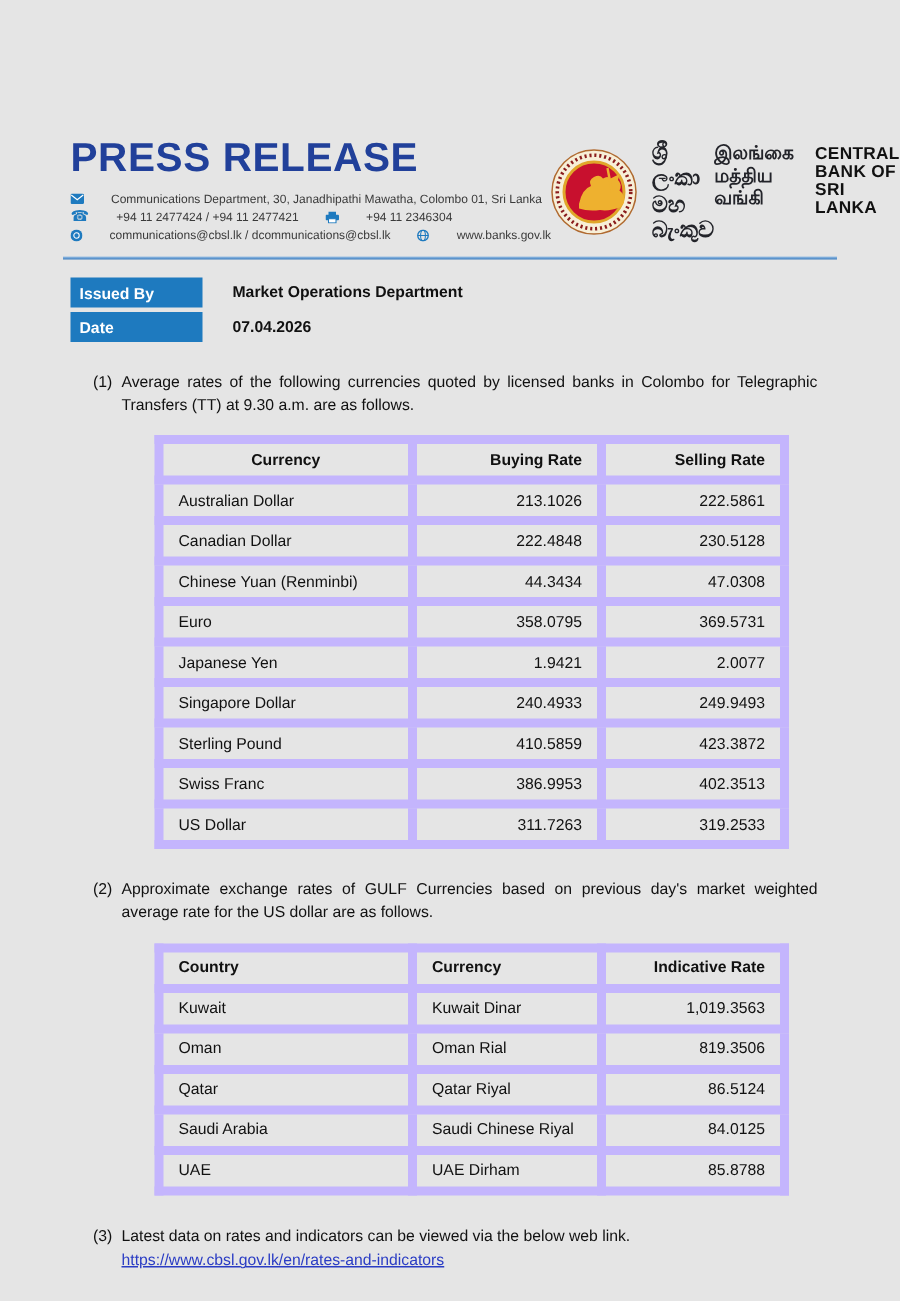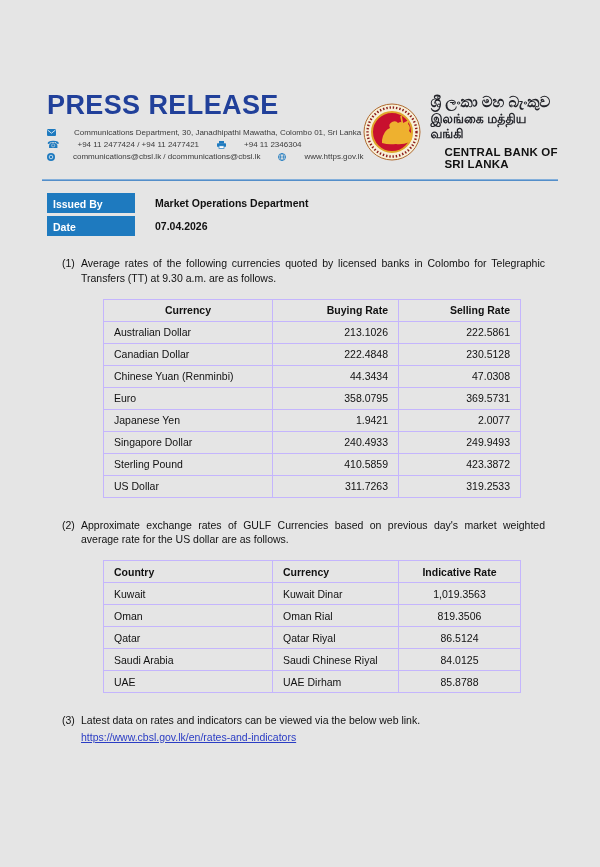--- a/index.html
+++ b/index.html
@@ -17,21 +17,21 @@
   .title {
     margin: 0 0 7px 0;
     font-size: 27px; font-weight: 800; letter-spacing: 0.4px;
     color: #21409a;
   }
   .contact-line { display: flex; align-items: center; gap: 18px; font-size: 8px; color: #3a3a3a; margin-top: 3px; white-space: nowrap; }
   .contact-line .ic { display: inline-flex; flex: none; line-height: 0; }
   .phone-glyph { color: #1e7abf; font-size: 10px; line-height: 7px; }
 
   .header-right { display: flex; align-items: center; gap: 9px; margin-top: 3px; }
-  .bank-names { display: flex; flex-direction: column; }
+  .bank-names { display: flex; flex-direction: row; }
   .name-sinhala { font-size: 15px; font-weight: 600; color: #23242a; line-height: 1.15; }
   .name-tamil   { font-size: 12.5px; font-weight: 600; color: #23242a; line-height: 1.2; margin-top: 2px; }
   .name-english { font-size: 11.5px; font-weight: 800; color: #111; letter-spacing: 0.2px; margin-top: 4px; margin-left: 14px; }
 
   .divider { height: 2px; background: linear-gradient(#9dc1e4, #3b7dc0); margin: 9px 42px 0 42px; }
 
   
   .meta { margin: 12px 0 0 47px; }
   .meta-row { display: flex; align-items: center; margin-bottom: 3px; }
   .meta-label {
@@ -46,27 +46,27 @@
   .item .num { flex: 0 0 19px; }
   .item .body { flex: 1; text-align: justify; }
   .weblink {
     display: inline-block; margin-top: 2px;
     color: #2a3cc4; text-decoration: underline; font-size: 10.5px;
   }
 
   
   table { width: 417px; margin: 13px 0 0 103px; border-collapse: collapse; font-size: 10.5px; table-layout: fixed; }
   col.c1 { width: 169px; } col.c2 { width: 126px; } col.c3 { width: 122px; }
-  th, td { border: 1px solid #c4b5fd; padding: 4.5px 10px; color: #111; }
+  th, td { border: 6px solid #c4b5fd; padding: 4.5px 10px; color: #111; }
   th { font-weight: 700; }
   .table-tt th:nth-child(1) { text-align: center; }
   .table-tt td:nth-child(1) { text-align: left; }
   .table-tt th:nth-child(n+2), .table-tt td:nth-child(n+2) { text-align: right; }
   .table-gulf th, .table-gulf td { text-align: left; }
-  .table-gulf th:nth-child(3), .table-gulf td:nth-child(3) { text-align: center; }
+  .table-gulf th:nth-child(3), .table-gulf td:nth-child(3) { text-align: right; }
 </style>
 </head>
 <body>
 
 <div class="page">
 
   <div class="header">
     <div class="header-left">
       <h1 class="title">PRESS RELEASE</h1>
 
@@ -101,21 +101,21 @@
             </svg>
         </span>
         <span>communications@cbsl.lk / dcommunications@cbsl.lk</span>
         <span class="ic">
           <svg width="8" height="8">
               <circle cx="4" cy="4" r="3.5" fill="none" stroke="#1e7abf" stroke-width="0.9"></circle>
               <ellipse cx="4" cy="4" rx="1.6" ry="3.5" fill="none" stroke="#1e7abf" stroke-width="0.7"></ellipse>
               <line x1="0.5" y1="4" x2="7.5" y2="4" stroke="#1e7abf" stroke-width="0.7"></line>
             </svg>
         </span>
-        <span>www.https.gov.lk</span>
+        <span>www.banks.gov.lk</span>
       </div>
     </div>
 
     <div class="header-right">
       <span style="line-height:0;">
         <svg width="58" height="58" viewBox="0 0 58 58">
           <circle cx="29" cy="29" r="28" fill="#f7efd8" stroke="#b06a30" stroke-width="1"></circle>
           <circle cx="29" cy="29" r="24.5" fill="none" stroke="#8a1c1c" stroke-width="2.4" stroke-dasharray="1.4 1.9"></circle>
           <circle cx="29" cy="29" r="20" fill="#c8102e" stroke="#e0a62a" stroke-width="2"></circle>
           <path fill="#eeb12f" d="M19 37 q2-10 8-12 q-2-4 2-6 q4-2 6 1 q3-2 5 0 l6-3 l-1 4 q3 3 1 7 q4 3 3 8 l-2 3 q-8 3-14 2 q-8 1-14-1 z"></path>
@@ -191,20 +191,25 @@
           <td>Singapore Dollar</td>
           <td>240.4933</td>
           <td>249.9493</td>
         </tr>
         <tr>
           <td>Sterling Pound</td>
           <td>410.5859</td>
           <td>423.3872</td>
         </tr>
         <tr>
+          <td>Swiss Franc</td>
+          <td>386.9953</td>
+          <td>402.3513</td>
+        </tr>
+        <tr>
           <td>US Dollar</td>
           <td>311.7263</td>
           <td>319.2533</td>
         </tr>
       </tbody>
   </table>
 
   <div class="item">
     <span class="num">(2)</span>
     <span class="body">Approximate exchange rates of GULF Currencies based on previous day's market weighted average rate for the US dollar are as follows.</span>

